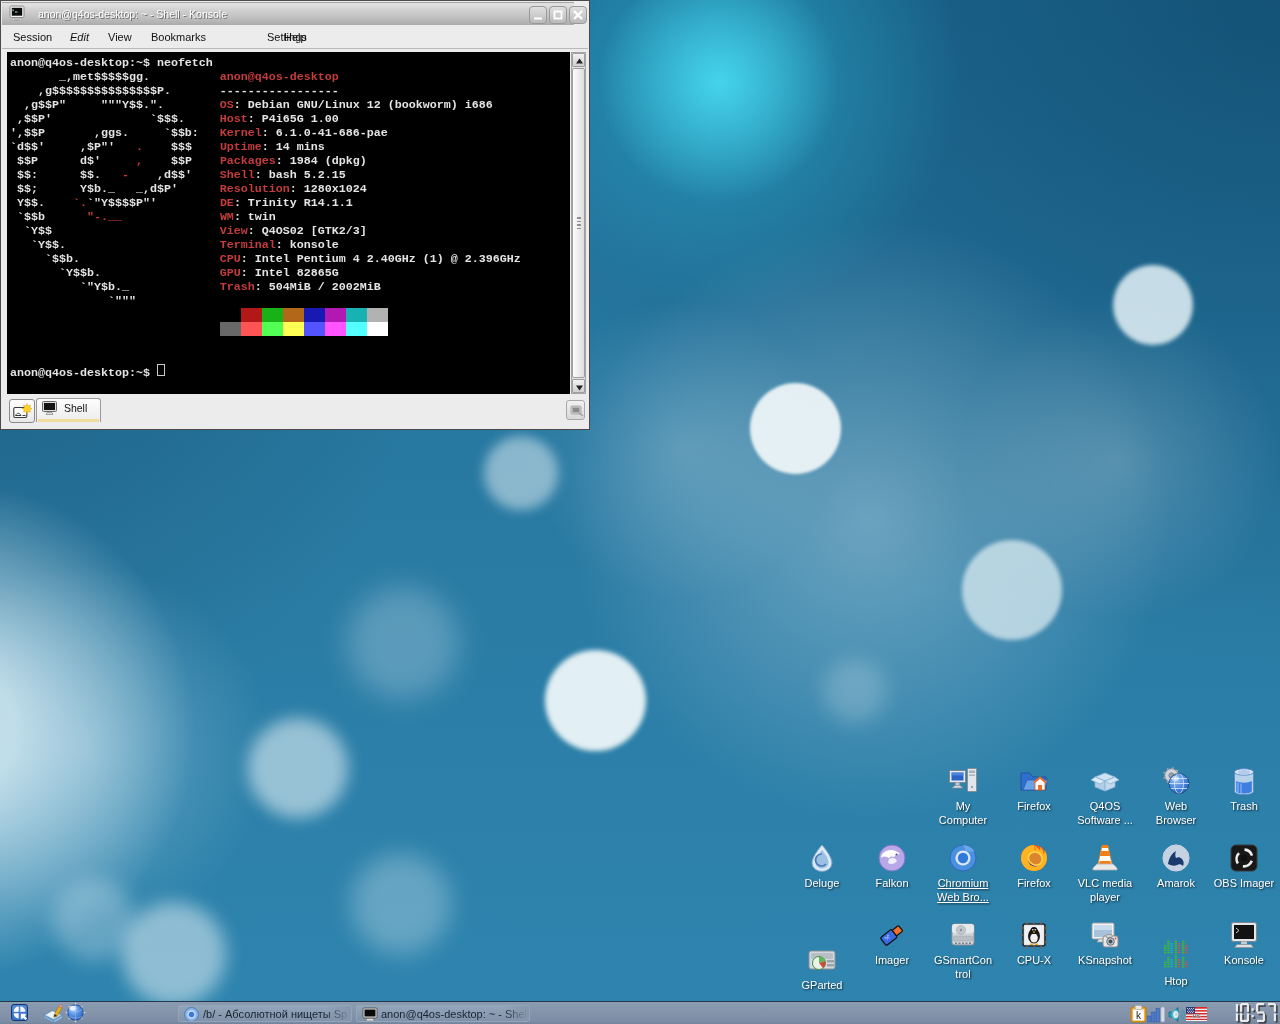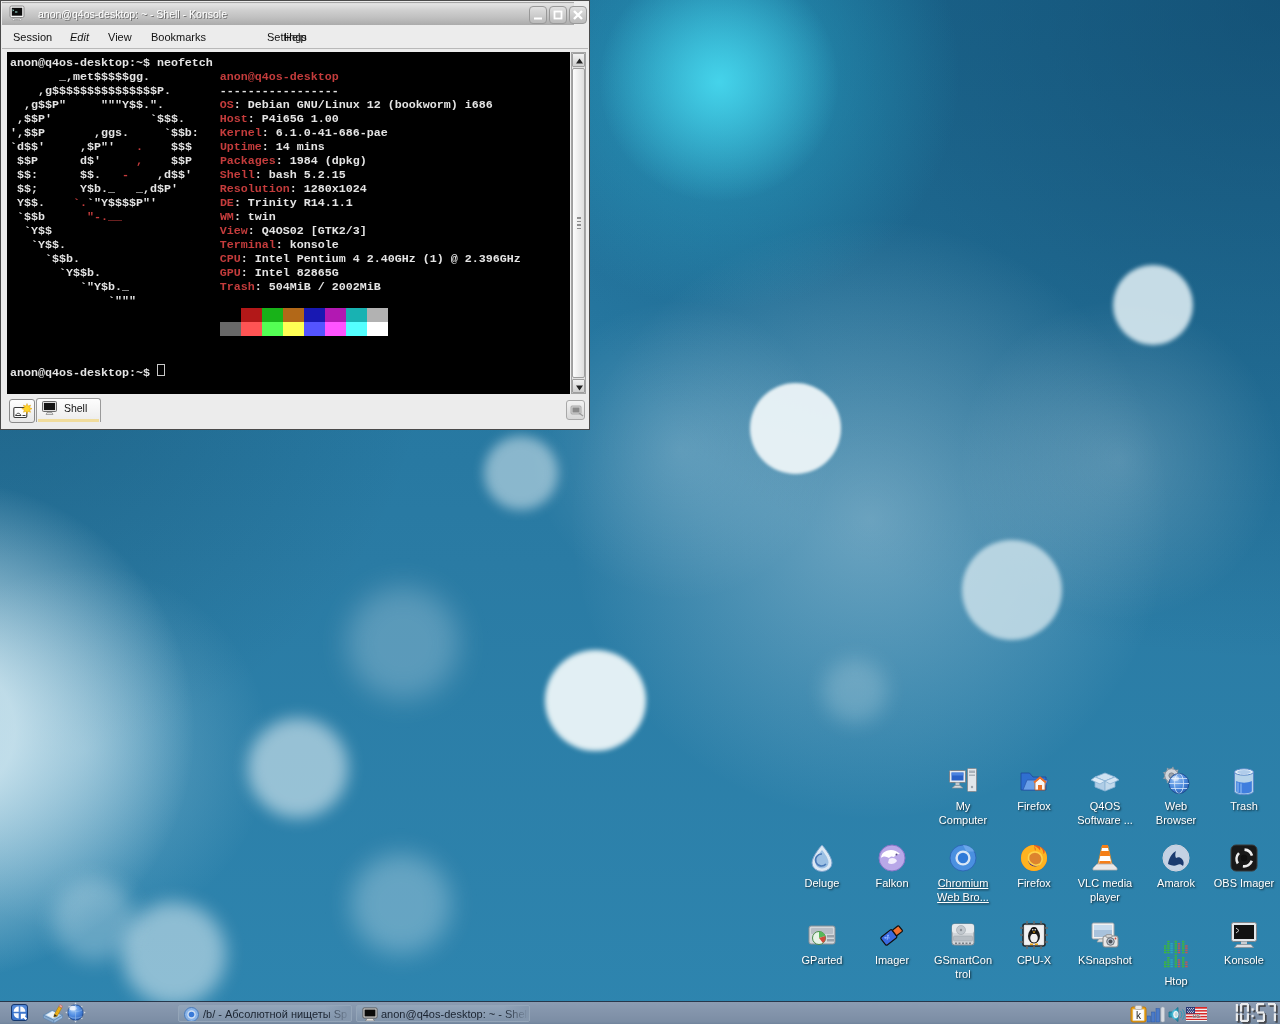--- a/index.html
+++ b/index.html
@@ -230,21 +230,21 @@
 <rect x="3" y="3" width="26" height="26" rx="5" fill="#181818" stroke="#3a3a3a"></rect>
 <g stroke="#ececec" stroke-width="2.6" fill="none">
 <path d="M16.5 7.6 a8.4 8.4 0 0 1 7.5 6"></path>
 <path d="M23.8 18.8 a8.4 8.4 0 0 1 -8.9 5.5"></path>
 <path d="M9.8 21.5 a8.4 8.4 0 0 1 1.2 -10.4"></path>
         </g>
 <circle cx="16" cy="16" r="3.2" fill="#0e0e0e"></circle>
 </svg>
       <div>OBS Imager</div>
     </div>
-<div class="dicon" style="left:786px;top:919px;text-align:center;">
+<div class="dicon" style="left:786px;top:944px;text-align:center;">
       <svg width="32" height="32" viewBox="0 0 32 32">
 <rect x="3" y="7" width="26" height="18" rx="2" fill="#d4d8dc" stroke="#888f96"></rect>
 <rect x="5" y="9" width="22" height="6" rx="1" fill="#b8bec6"></rect>
 <circle cx="13" cy="19" r="6.5" fill="#e8f4e8" stroke="#4a8a4a"></circle>
 <path d="M13 19 L13 12.5 A6.5 6.5 0 0 1 19.2 17 z" fill="#58b858"></path>
 <path d="M13 19 L19.2 17 A6.5 6.5 0 0 1 17 24 z" fill="#d04a3a"></path>
 <rect x="21" y="16" width="7" height="2.5" fill="#9aa2aa"></rect>
 <rect x="21" y="20" width="7" height="2.5" fill="#9aa2aa"></rect>
 </svg>
       <div>GParted</div>

